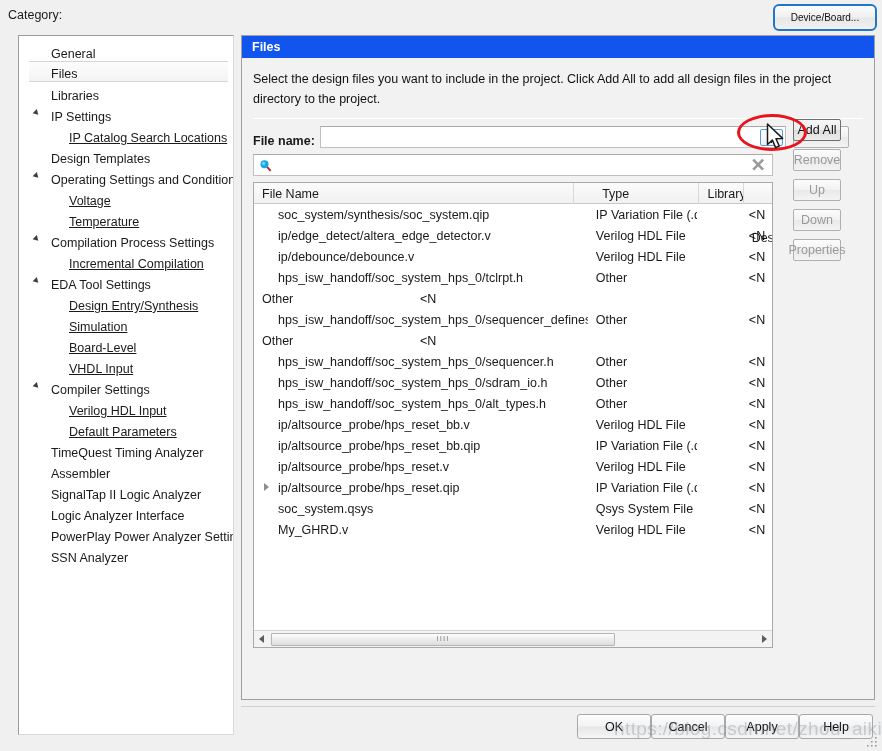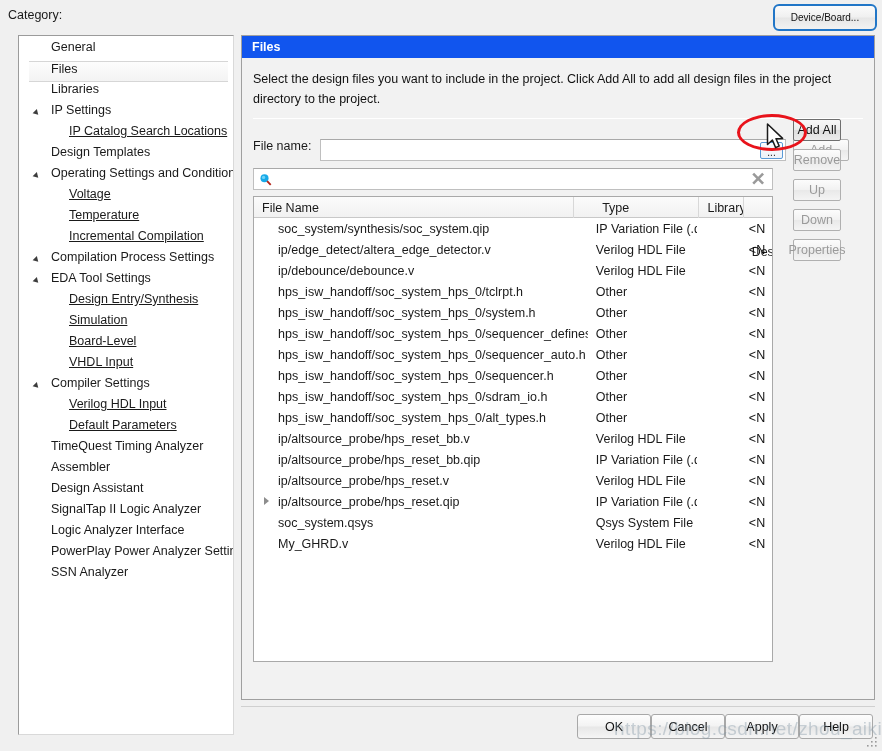--- a/index.html
+++ b/index.html
@@ -37,21 +37,21 @@
     background: #ffffff;
     border: 1px solid #9b9b9b;
     border-right-color: #d9d9d9;
     border-bottom-color: #d9d9d9;
     overflow: hidden;
   }
   .tree { padding: 4px 0 0 0; }
   .tree-row {
     position: relative;
     height: 21px;
-    display: flex; align-items: flex-start;
+    display: flex; align-items: flex-end;
     font-size: 12.5px;
     white-space: nowrap;
     cursor: default;
   }
   .tree-row .twisty {
     position: absolute; left: 15px; top: 7px;
     width: 0; height: 0;
     border-left: 5px solid #3c3c3c;
     border-top: 3.5px solid transparent;
     border-bottom: 3.5px solid transparent;
@@ -101,23 +101,23 @@
   .hrule {
     margin-top: 9px;
     height: 1px;
     background: #cfcfcf;
     border-bottom: 1px solid #ffffff;
   }
 
   
   .filename-row {
     position: relative;
-    margin-top: 20px;
+    margin-top: 6px;
     height: 23px;
-    display: flex; align-items: flex-start;
+    display: flex; align-items: flex-end; font-weight: bold;
   }
   .filename-label { font-size: 12.5px; width: 67px; }
   .filename-input {
     position: relative;
     width: 466px; height: 22px;
     background: #ffffff;
     border: 1px solid #bfbfbf;
     border-top-color: #a9a9a9;
   }
   .browse-btn {
@@ -343,27 +343,27 @@
         <div class="tree-row lvl0">
           <span class="twisty"></span>
           <span class="lbl">Operating Settings and Conditions</span>
         </div>
         <div class="tree-row lvl1">
           <span class="lbl">Voltage</span>
         </div>
         <div class="tree-row lvl1">
           <span class="lbl">Temperature</span>
         </div>
-        <div class="tree-row lvl1">
-          <span class="lbl">Incremental Compilation</span>
-        </div>
         <div class="tree-row lvl0">
           <span class="twisty"></span>
           <span class="lbl">Compilation Process Settings</span>
         </div>
+        <div class="tree-row lvl1">
+          <span class="lbl">Incremental Compilation</span>
+        </div>
         <div class="tree-row lvl0">
           <span class="twisty"></span>
           <span class="lbl">EDA Tool Settings</span>
         </div>
         <div class="tree-row lvl1">
           <span class="lbl">Design Entry/Synthesis</span>
         </div>
         <div class="tree-row lvl1">
           <span class="lbl">Simulation</span>
         </div>
@@ -381,23 +381,20 @@
           <span class="lbl">Verilog HDL Input</span>
         </div>
         <div class="tree-row lvl1">
           <span class="lbl">Default Parameters</span>
         </div>
         <div class="tree-row lvl0">
           <span class="lbl">TimeQuest Timing Analyzer</span>
         </div>
         <div class="tree-row lvl0">
           <span class="lbl">Assembler</span>
-        </div>
-        <div class="tree-row lvl0">
-          <span class="lbl">Design Assistant</span>
         </div>
         <div class="tree-row lvl0">
           <span class="lbl">SignalTap II Logic Analyzer</span>
         </div>
         <div class="tree-row lvl0">
           <span class="lbl">Logic Analyzer Interface</span>
         </div>
         <div class="tree-row lvl0">
           <span class="lbl">PowerPlay Power Analyzer Settings</span>
         </div>
@@ -471,39 +468,33 @@
             </div>
             <div class="trow">
               <div class="td c0">
                 <span>hps_isw_handoff/soc_system_hps_0/tclrpt.h</span>
               </div>
               <div class="td c1">Other</div>
               <div class="td c2"></div>
               <div class="td c3">&lt;N</div>
             </div>
             <div class="trow">
-              <div class="td c0">
-                <span>hps_isw_handoff/soc_system_hps_0/system.h</span>
-              </div>
               <div class="td c1">Other</div>
               <div class="td c2"></div>
               <div class="td c3">&lt;N</div>
             </div>
             <div class="trow">
               <div class="td c0">
                 <span>hps_isw_handoff/soc_system_hps_0/sequencer_defines.h</span>
               </div>
               <div class="td c1">Other</div>
               <div class="td c2"></div>
               <div class="td c3">&lt;N</div>
             </div>
             <div class="trow">
-              <div class="td c0">
-                <span>hps_isw_handoff/soc_system_hps_0/sequencer_auto.h</span>
-              </div>
               <div class="td c1">Other</div>
               <div class="td c2"></div>
               <div class="td c3">&lt;N</div>
             </div>
             <div class="trow">
               <div class="td c0">
                 <span>hps_isw_handoff/soc_system_hps_0/sequencer.h</span>
               </div>
               <div class="td c1">Other</div>
               <div class="td c2"></div>
@@ -569,20 +560,33 @@
             <div class="trow">
               <div class="td c0">
                 <span>My_GHRD.v</span>
               </div>
               <div class="td c1">Verilog HDL File</div>
               <div class="td c2"></div>
               <div class="td c3">&lt;N</div>
             </div>
           </div>
 
+        <div class="hscroll">
+          <div class="hs-arrow">
+              <div class="tri-l"></div>
+            </div>
+          <div class="hs-track">
+            <div class="hs-thumb">
+              <span class="grip">IIII</span>
+            </div>
+          </div>
+          <div class="hs-arrow">
+              <div class="tri-r"></div>
+            </div>
+        </div>
       </div>
 
       <div class="side-btns">
         <div class="btn default enabled">Add All</div>
         <div class="btn">Remove</div>
         <div class="btn">Up</div>
         <div class="btn">Down</div>
         <div class="btn">Properties</div>
       </div>
 

